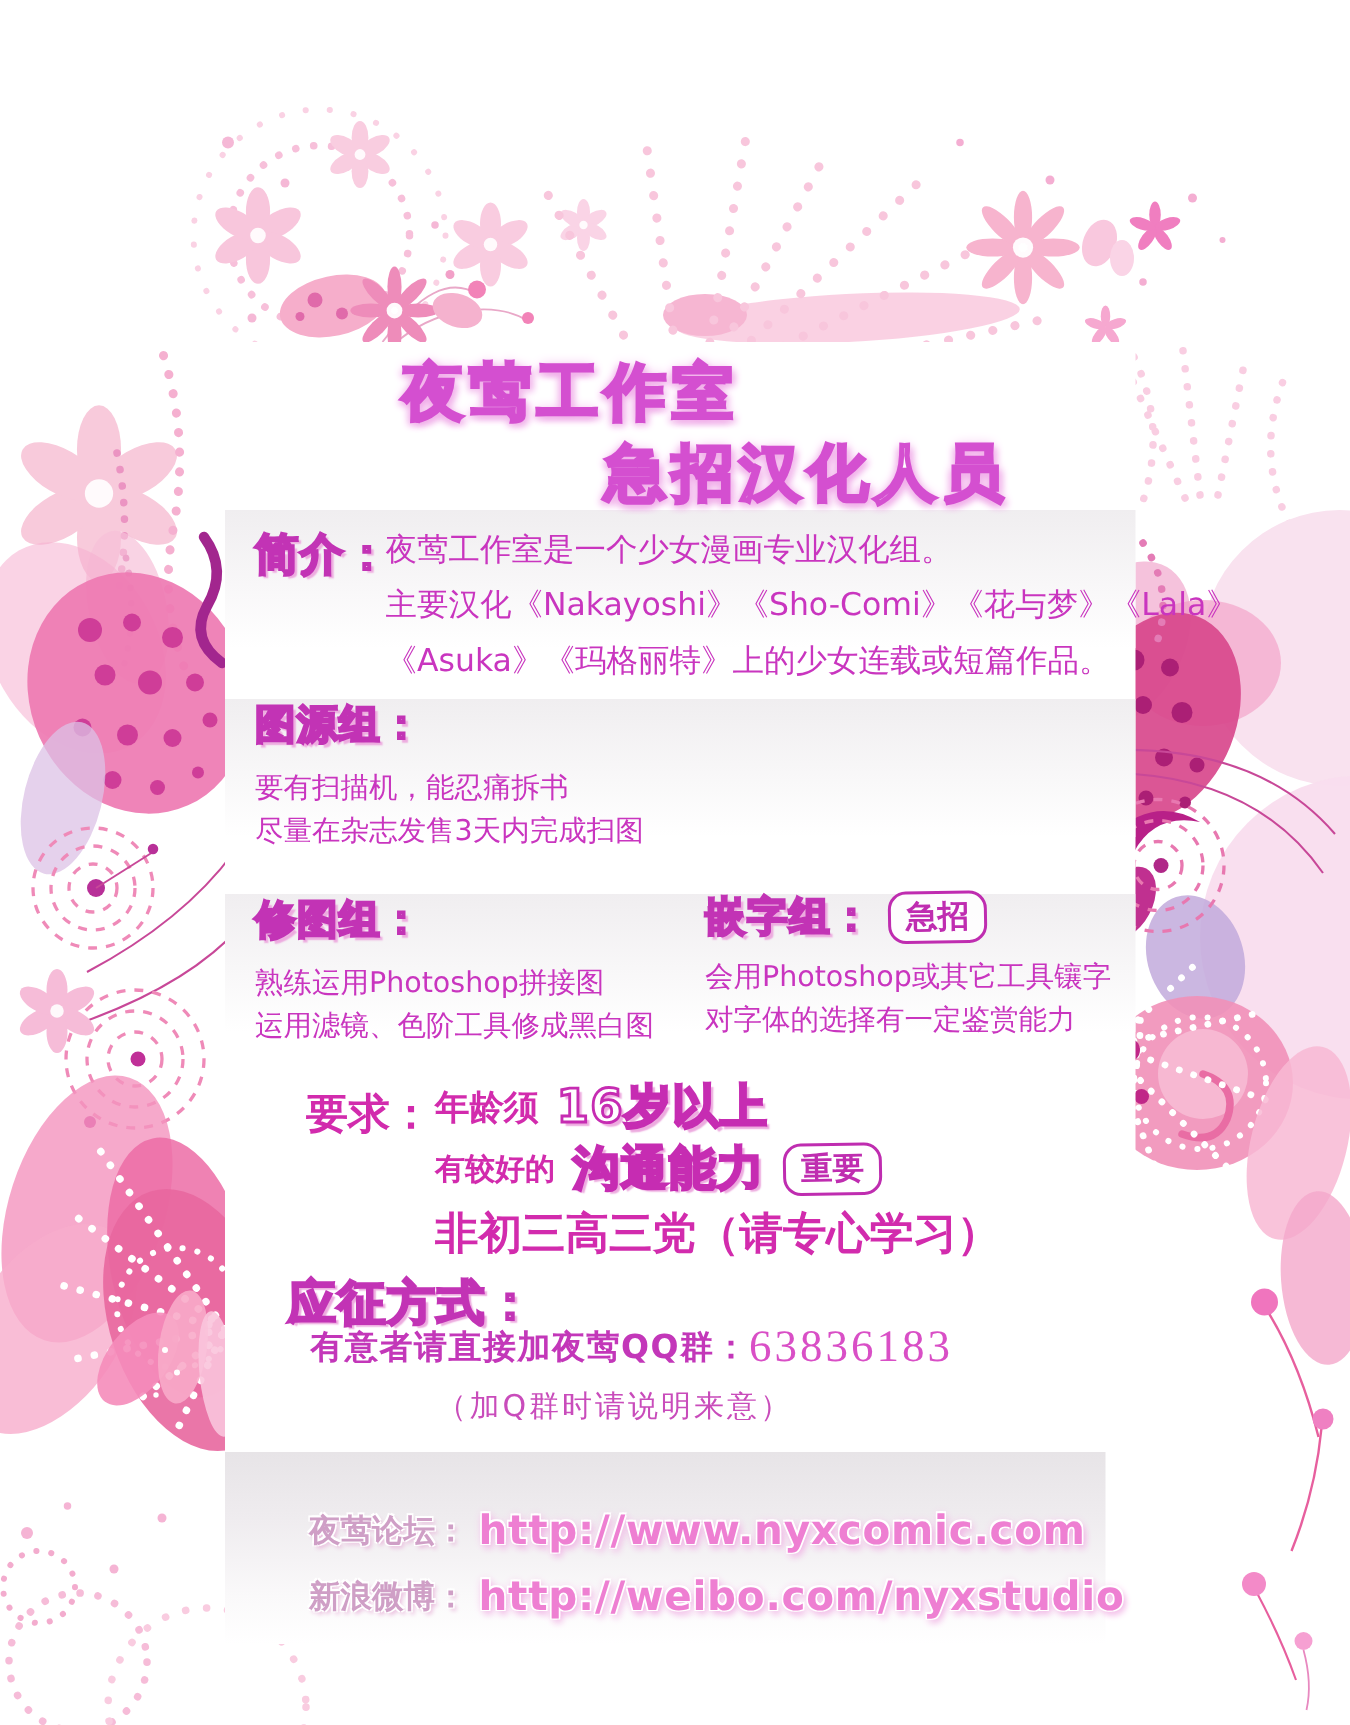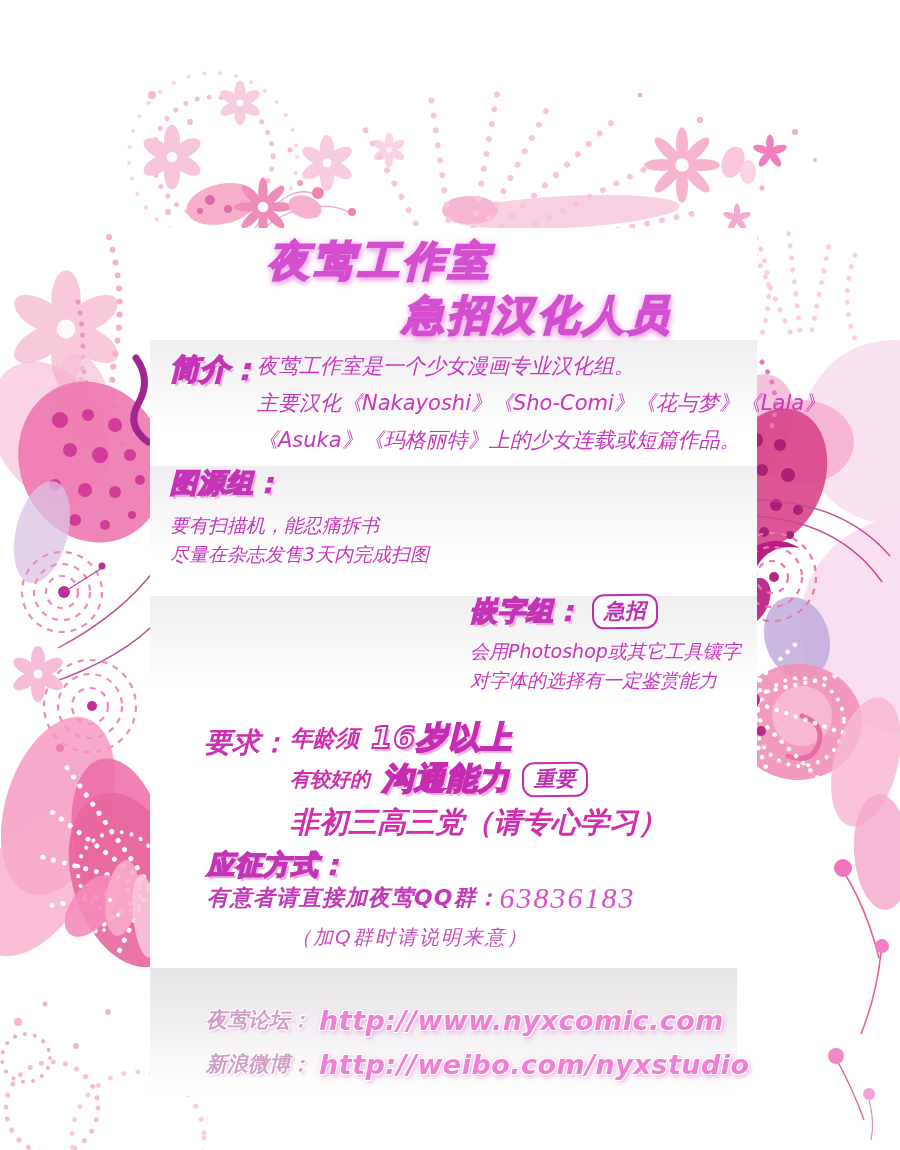--- a/index.html
+++ b/index.html
@@ -1,21 +1,21 @@
 <!DOCTYPE html>
 <html><head>
 <meta charset="utf-8">
 <style>
   html,body{margin:0;padding:0;background:#ffffff;}
   #stage{
     position:relative;width:900px;height:1150px;overflow:hidden;
     background:#ffffff;font-family:"DejaVu Sans","Liberation Sans",sans-serif;
   }
   #stage *{box-sizing:border-box;}
-  .abs{position:absolute;font-style:italic;}
+  .abs{position:absolute;}
   svg.decor{position:absolute;left:0;top:0;}
   
   .panel{position:absolute;left:150px;top:228px;width:607px;height:740px;background:#ffffff;}
   .shade{position:absolute;left:0;width:100%;height:92px;background:linear-gradient(180deg,#ebe8eb,#ffffff);opacity:.75;}
   .footerband{position:absolute;left:150px;top:968px;width:587px;height:128px;
     background:linear-gradient(180deg,#e7e4e7 0%,#efecef 35%,#faf9fa 75%,#ffffff 100%);}
   
   .title{
     color:#ffffff;font-weight:bold;letter-spacing:4px;white-space:nowrap;
     -webkit-text-stroke:2.2px #d44fd0;
@@ -285,20 +285,25 @@
     <div class="intro-body">主要汉化《Nakayoshi》《Sho-Comi》《花与梦》《Lala》</div>
     <div class="intro-body">《Asuka》《玛格丽特》上的少女连载或短篇作品。</div>
   </div>
 
   <div class="abs" style="left:170px;top:465px;">
     <div class="bubble group-heading">图源组：</div>
     <div class="body-text">要有扫描机，能忍痛拆书</div>
     <div class="body-text">尽量在杂志发售3天内完成扫图</div>
   </div>
 
+  <div class="abs" style="left:170px;top:595px;">
+    <div class="bubble group-heading">修图组：</div>
+    <div class="body-text">熟练运用Photoshop拼接图</div>
+    <div class="body-text">运用滤镜、色阶工具修成黑白图</div>
+  </div>
   <div class="abs" style="left:470px;top:593px;">
     <div class="heading-row" style="margin-bottom:8px;">
       <span class="bubble" style="font-size:27px;">嵌字组：</span>
       <span class="mini-badge" style="font-size:21px;">急招</span>
     </div>
     <div class="body-text">会用Photoshop或其它工具镶字</div>
     <div class="body-text">对字体的选择有一定鉴赏能力</div>
   </div>
 
   <div class="abs req-solid" style="left:204px;top:724px;font-size:28px;">要求：</div>
@@ -306,21 +311,21 @@
     <span class="req-solid" style="font-size:23px;">年龄须</span>
     <span class="bubble" style="font-size:31px;-webkit-text-stroke:1.9px #c62cb2;">16岁以上</span>
   </div>
   <div class="abs flexline" style="left:290px;top:756px;height:46px;gap:12px;">
     <span class="req-solid" style="font-size:20px;">有较好的</span>
     <span class="bubble" style="font-size:31px;-webkit-text-stroke:1.9px #c62cb2;">沟通能力</span>
     <span class="mini-badge" style="font-size:21px;">重要</span>
   </div>
   <div class="abs req-solid" style="left:290px;top:803px;font-size:29px;">非初三高三党（请专心学习）</div>
 
-  <div class="abs bubble" style="left:207px;top:847px;font-size:27px;">应征方式：</div>
+  <div class="abs bubble" style="left:192px;top:847px;font-size:32px;">应征方式：</div>
   <div class="abs flexline" style="left:207px;top:878px;height:40px;">
     <span class="app-text" style="font-size:22px;">有意者请直接加夜莺QQ群：</span>
     <span class="qq" style="font-size:30px;margin-left:0;">63836183</span>
   </div>
   <div class="abs flexline" style="left:206px;top:1000px;height:40px;gap:8px;">
     <span class="f-label">夜莺论坛：</span>
     <span class="f-url">http://www.nyxcomic.com</span>
   </div>
 
   <div class="abs note" style="left:291px;top:924px;font-size:20px;">（加Q群时请说明来意）</div>

